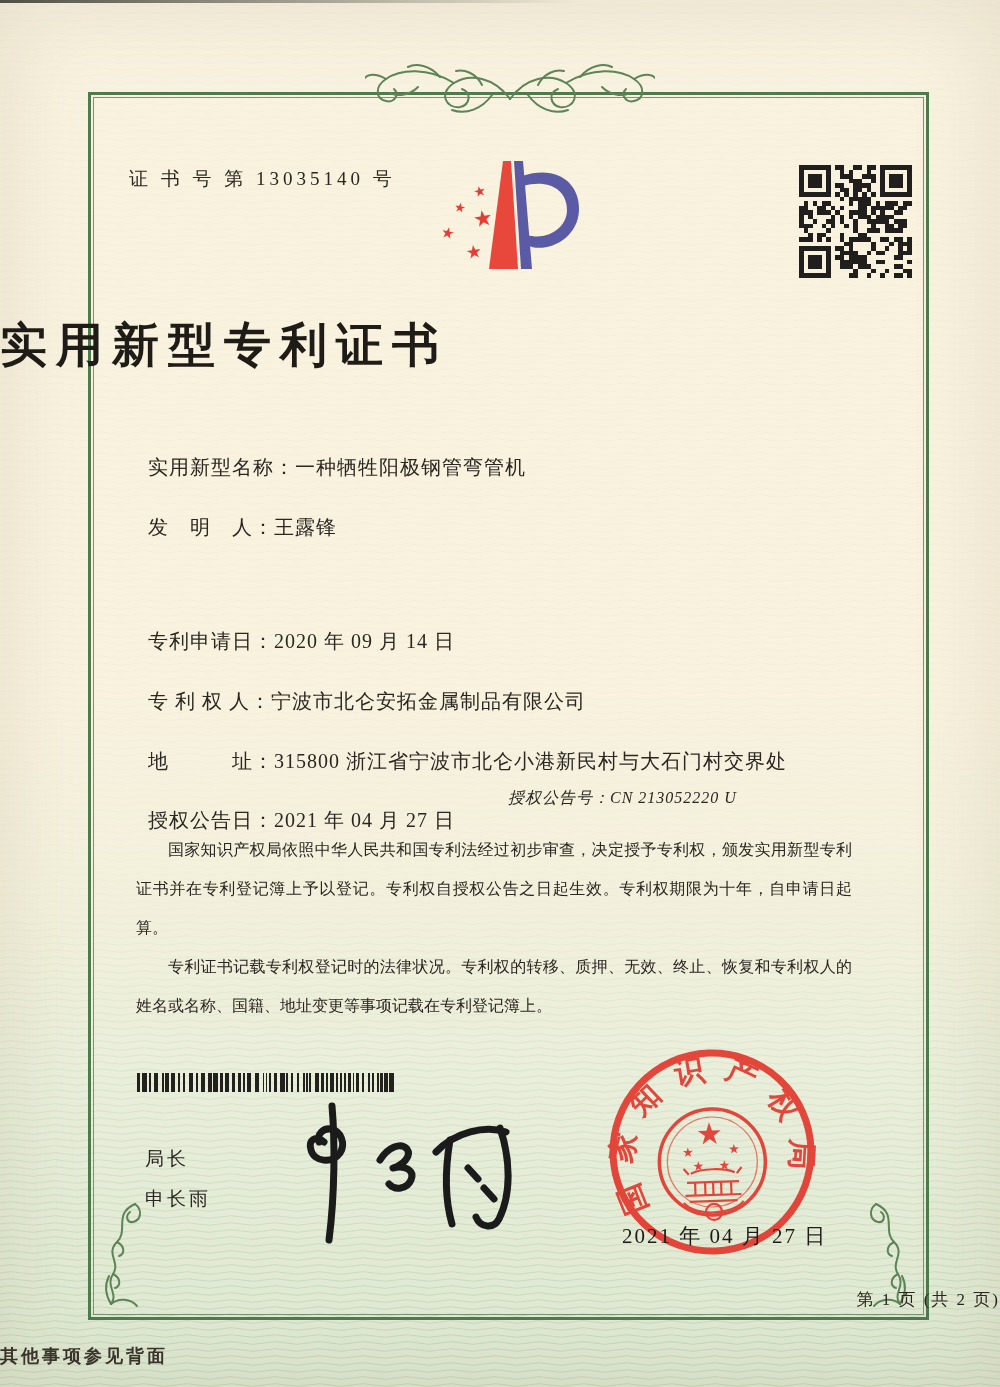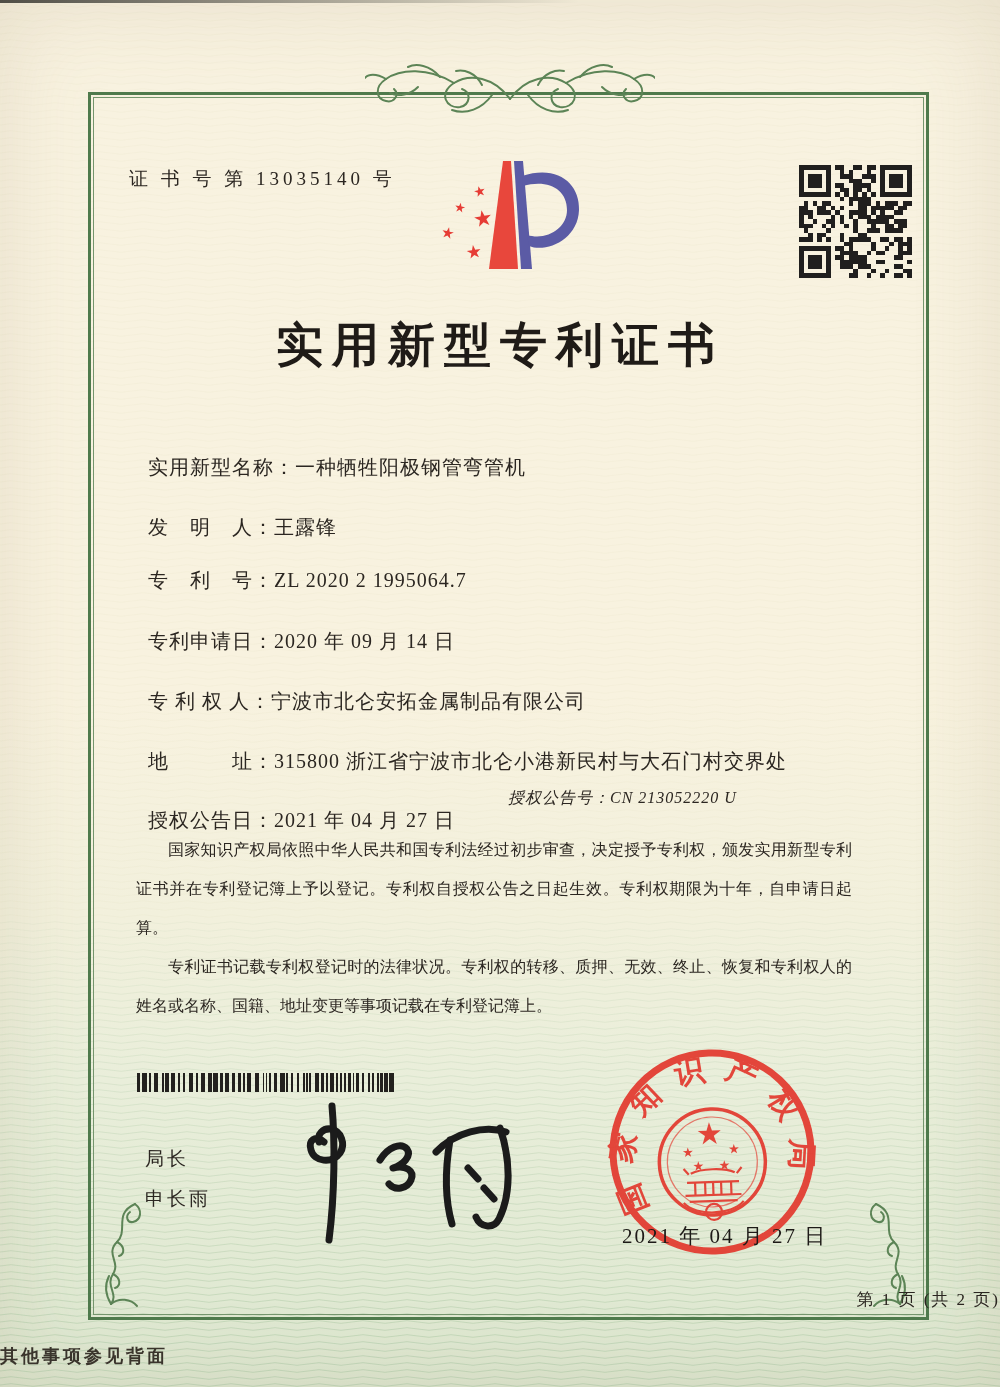--- a/index.html
+++ b/index.html
@@ -16,21 +16,21 @@
     border:3px solid #4f7a4c;z-index:2;}
   .frame-inner{position:absolute;inset:2px;border:1px solid #74956d;}
   .ornament-top{position:absolute;left:365px;top:63px;width:290px;height:58px;z-index:3;}
   .flourish{position:absolute;width:52px;height:108px;z-index:3;}
   .flourish.left{left:97px;top:1200px;}
   .flourish.right{left:862px;top:1200px;transform:scaleX(-1);}
   .content{position:absolute;inset:0;z-index:4;}
   .cert-no{position:absolute;left:129px;top:166px;font-size:19px;letter-spacing:4px;}
   .logo{position:absolute;left:430px;top:156px;width:152px;height:120px;}
   .qr{position:absolute;left:799px;top:165px;width:113px;height:113px;}
-  .doc-title{position:absolute;left:0;right:0;top:314px;text-align:center;
+  .doc-title{position:absolute;left:0;right:0;top:314px;text-align:left;
     font-size:47px;font-weight:700;letter-spacing:9px;color:#1f1b17;}
   .field{position:absolute;left:148px;font-size:20px;letter-spacing:1px;white-space:nowrap;margin-top:19px;}
   .grant-no{position:absolute;left:508px;font-size:16px;letter-spacing:1px;white-space:nowrap;font-style:italic;}
   .legal{position:absolute;left:136px;top:830px;width:716px;font-size:16px;
     line-height:39px;text-align:justify;}
   .legal p{margin:0;text-indent:2em;}
   .barcode{position:absolute;left:137px;top:1073px;width:262px;height:19px;}
   .signer-title{position:absolute;left:145px;top:1146px;font-size:19px;letter-spacing:3px;text-align:right;}
   .signer-name{position:absolute;left:145px;top:1186px;font-size:19px;letter-spacing:3px;}
   .signature{position:absolute;left:288px;top:1098px;width:235px;height:152px;}
@@ -627,23 +627,20 @@
       </svg>
 
     <div class="doc-title">实用新型专利证书</div>
 
     <div class="field" style="top:435px">
       <span>实用新型名称：</span><span>一种牺牲阳极钢管弯管机</span>
     </div>
     <div class="field" style="top:495px">
       <span>发　明　人：</span><span>王露锋</span>
     </div>
-    <div class="field" style="top:548px">
-      <span>专　利　号：</span><span>ZL 2020 2 1995064.7</span>
-    </div>
     <div class="field" style="top:609px">
       <span>专利申请日：</span><span>2020 年 09 月 14 日</span>
     </div>
     <div class="field" style="top:669px">
       <span>专 利 权 人：</span><span>宁波市北仑安拓金属制品有限公司</span>
     </div>
     <div class="field" style="top:729px">
       <span>地　　　址：</span><span>315800 浙江省宁波市北仑小港新民村与大石门村交界处</span>
     </div>
     <div class="field" style="top:788px">

